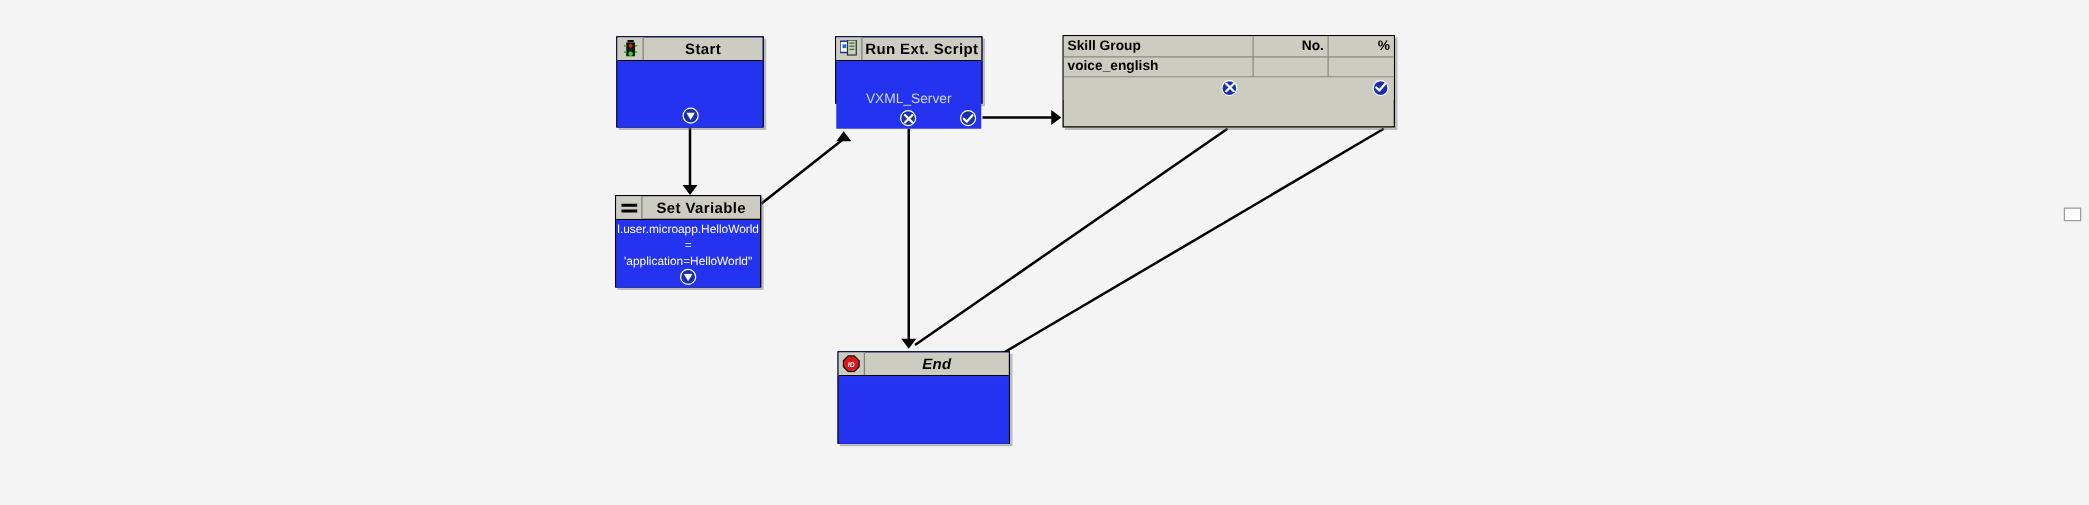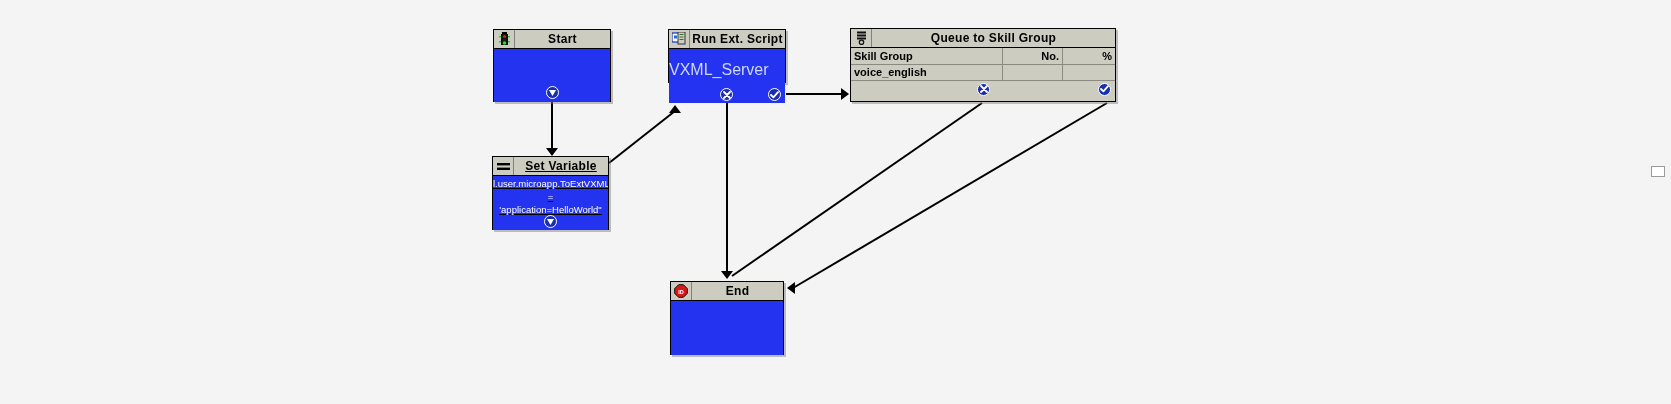--- a/index.html
+++ b/index.html
@@ -91,45 +91,45 @@
     font-size: 9px;
     line-height: 1;
   }
   .port svg { display: block; }
 
   
   #node-start { left: 493px; top: 29px; width: 118px; height: 73px; }
   #node-start .node-body { height: 53px; }
 
   
-  #node-setvar { left: 492px; top: 156px; width: 117px; height: 74px; text-decoration: underline; }
+  #node-setvar { left: 492px; top: 156px; width: 117px; height: 74px; }
   #node-setvar .node-body { height: 54px; }
   .setvar-text {
     color: #ffffff;
     font-size: 9.5px;
     text-align: center;
     line-height: 11px;
     padding-top: 2px;
     white-space: nowrap;
     overflow: hidden;
   }
 
   
   #node-runext { left: 668px; top: 29px; width: 118px; height: 54px; }
   #node-runext .node-body { height: 54px; }
   .runext-text {
     color: #cfd6ff;
-    font-size: 16px;
-    text-align: left;
-    padding-top: 12px;
+    font-size: 11px;
+    text-align: center;
+    padding-top: 24px;
     white-space: nowrap;
   }
 
   
-  #node-end { left: 670px; top: 281px; width: 114px; height: 74px; }
+  #node-end { left: 670px; top: 281px; width: 138px; height: 74px; font-style: italic; }
   #node-end .node-body { height: 54px; }
 
   
   #node-queue {
     left: 850px; top: 28px; width: 266px; height: 74px;
     background: #ccccc0;
   }
   #node-queue .node-title { font-size: 12px; }
   .queue-table {
     width: 100%;
@@ -252,21 +252,21 @@
     <div class="node-titlebar">
       <div class="node-icon">
         <svg width="13" height="9" viewBox="0 0 13 9">
           <rect x="0" y="1" width="13" height="2.4" fill="#000000"></rect>
           <rect x="0" y="5.6" width="13" height="2.4" fill="#000000"></rect>
         </svg>
       </div>
       <div class="node-title">Set Variable</div>
     </div>
     <div class="node-body">
-      <div class="setvar-text">l.user.microapp.ToExtVXML</div>
+      <div class="setvar-text">l.user.microapp.HelloWorld</div>
       <div class="setvar-text">=</div>
       <div class="setvar-text">'application=HelloWorld"</div>
       <div class="port" style="left:51px; bottom:2px;">
         <svg width="7" height="6" viewBox="0 0 7 6">
             <polygon points="0,0 7,0 3.5,6" fill="#ffffff"></polygon>
           </svg>
       </div>
     </div>
   </div>
 
@@ -293,31 +293,20 @@
       </div>
       <div class="port" style="right:4px; bottom:2px;">
         <svg width="9" height="8" viewBox="0 0 9 8">
           <path d="M1,4 L3.4,6.4 L8,1.2" stroke="#ffffff" stroke-width="1.8" fill="none" stroke-linecap="round" stroke-linejoin="round"></path>
         </svg>
       </div>
     </div>
   </div>
 
   <div class="node" id="node-queue">
-    <div class="node-titlebar">
-      <div class="node-icon">
-        <svg width="11" height="14" viewBox="0 0 11 14">
-          <rect x="1" y="0.5" width="9" height="2" fill="#111111"></rect>
-          <rect x="1" y="3.5" width="9" height="2" fill="#111111"></rect>
-          <rect x="1" y="6.5" width="9" height="2" fill="#111111"></rect>
-          <circle cx="5.5" cy="11.3" r="2.2" fill="none" stroke="#111111" stroke-width="1.3"></circle>
-        </svg>
-      </div>
-      <div class="node-title">Queue to Skill Group</div>
-    </div>
     <table class="queue-table">
       <thead>
         <tr>
           <th style="width:150px;margin-left:12px;">Skill Group</th>
           <th class="num" style="width:60px;padding-left:36px;">No.</th>
           <th class="pct" style="width:52px;">%</th>
         </tr>
       </thead>
       <tbody>
         <tr>

